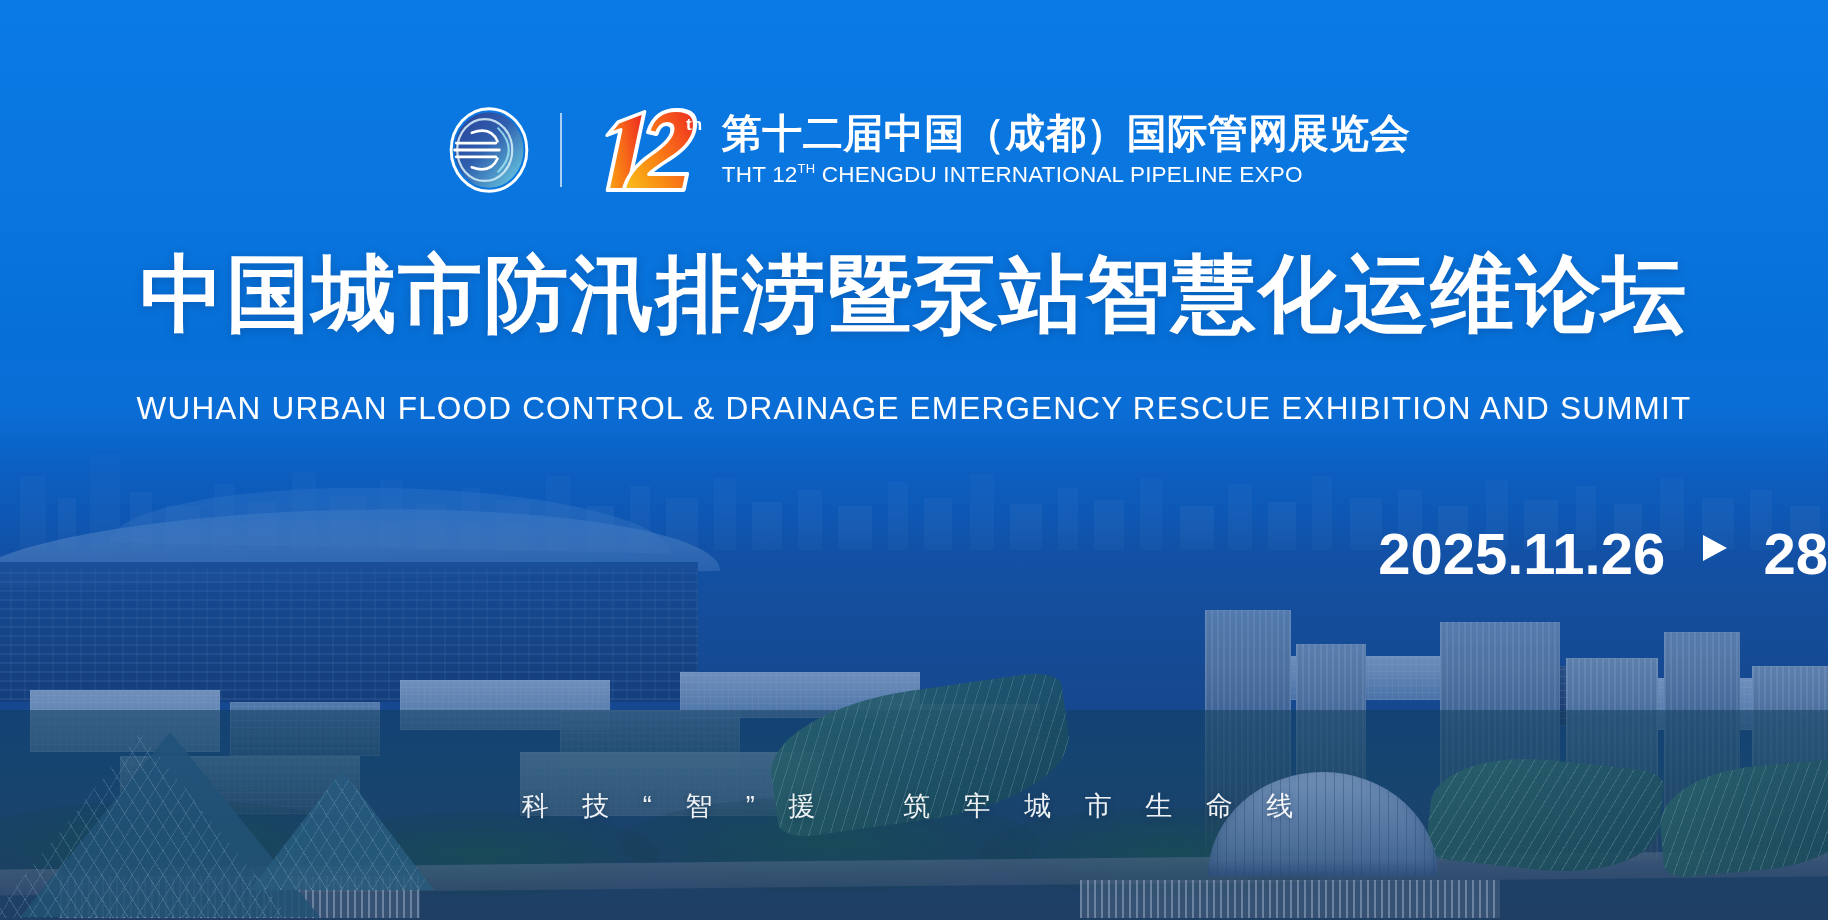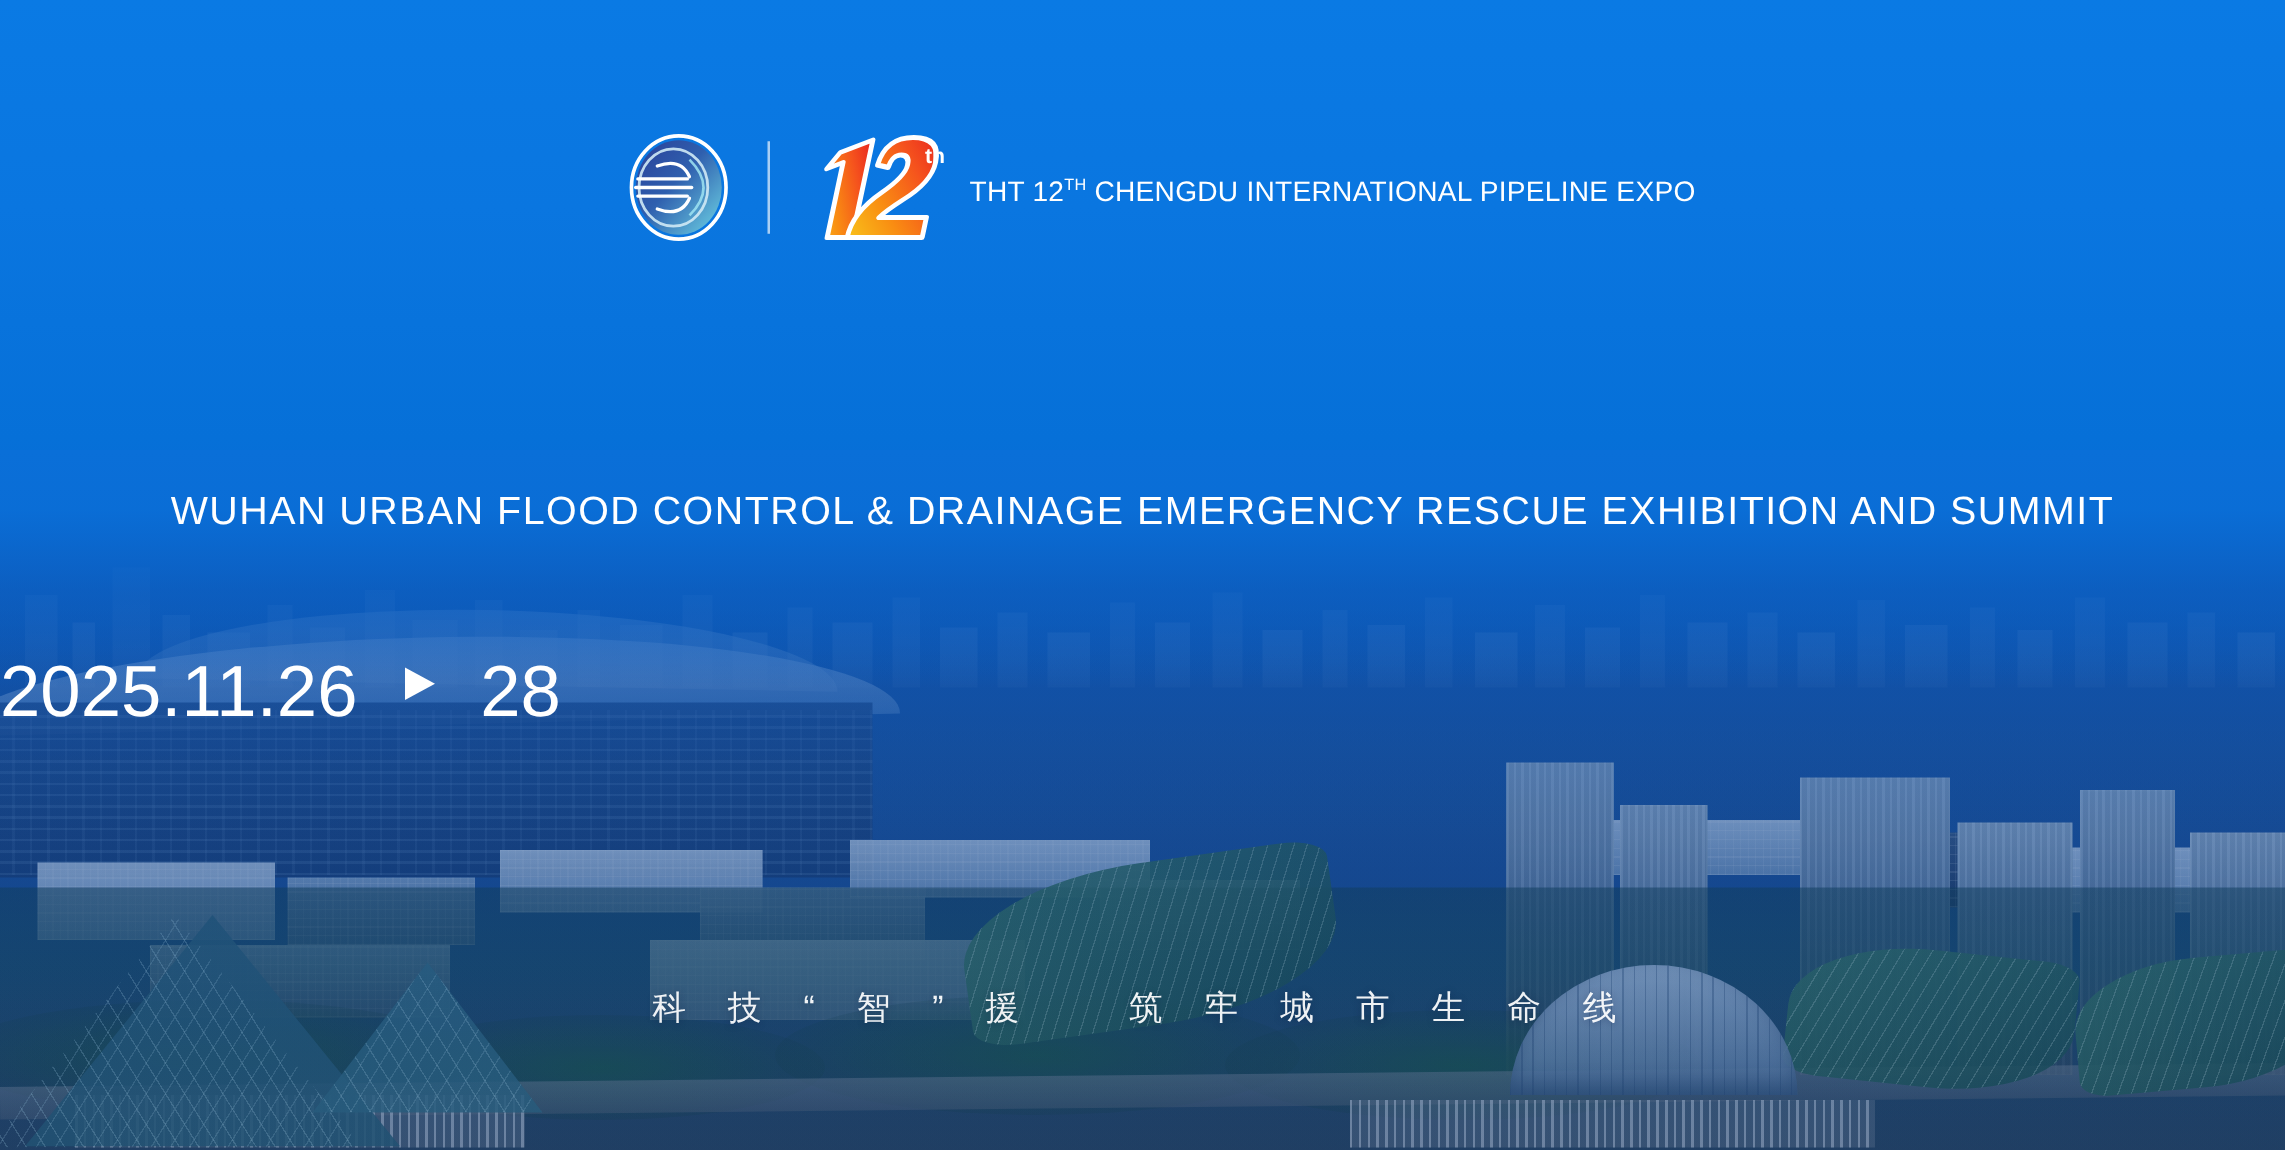--- a/index.html
+++ b/index.html
@@ -251,24 +251,24 @@
     letter-spacing: 1.2px;
     white-space: nowrap;
     z-index: 6;
   }
 
   
   .date-line {
     position: absolute;
     top: 516px;
     left: 0; right: 0;
-    text-align: left;
+    text-align: right;
     color: #ffffff;
     font-size: 58px;
-    font-weight: 400;
+    font-weight: 700;
     letter-spacing: 0px;
     line-height: 1;
     z-index: 6;
     white-space: nowrap;
   }
   .date-line .tri {
     display: inline-block;
     margin: 0 16px;
     vertical-align: 9px;
   }
@@ -506,24 +506,26 @@
 
           <path d="M22 18 L46 8 L46 86 L26 86 L26 26 L14 31 Z" fill="url(#twg)" stroke="#ffffff" stroke-width="4" stroke-linejoin="round"></path>
 
           <path d="M54 28 q2-22 24-22 q22 0 22 20 q0 16-20 30 q-12 9-16 14 l38 0 l0 16 l-60 0 q0-20 20-36 q16-13 16-22 q0-8-7-8 q-7 0-8 10 Z" fill="url(#twg)" stroke="#ffffff" stroke-width="4" stroke-linejoin="round"></path>
         </g>
         <text x="98" y="26" font-family="Liberation Sans, sans-serif" font-size="17" font-weight="700" fill="#ffffff">th</text>
       </svg>
     </span>
 
     <span class="title-col">
+      <div class="cn-event">第十二届中国（成都）国际管网展览会</div>
       <div class="en-event"><span>THT 12</span><sup>TH</sup><span> CHENGDU INTERNATIONAL PIPELINE EXPO</span></div>
     </span>
   </div>
 
+  <div class="main-title">中国城市防汛排涝暨泵站智慧化运维论坛</div>
   <div class="main-sub">WUHAN URBAN FLOOD CONTROL &amp; DRAINAGE EMERGENCY RESCUE EXHIBITION AND SUMMIT</div>
 
   <div class="date-line">
     <span>2025.11.26</span>
     <span class="tri">
       <svg width="34" height="34" viewBox="0 0 34 34">
           <polygon points="6,4 30,17 6,30" fill="#ffffff"></polygon>
         </svg>
     </span>
     <span>28</span>

